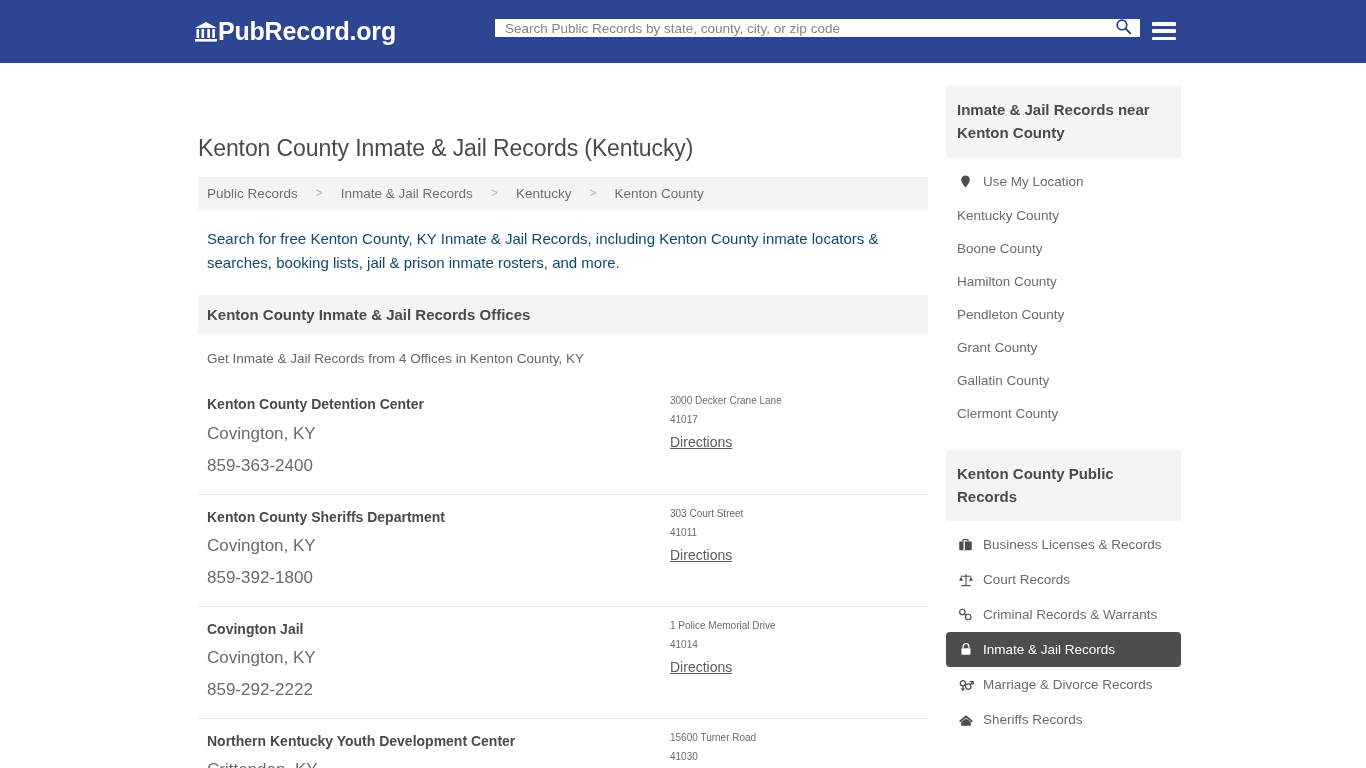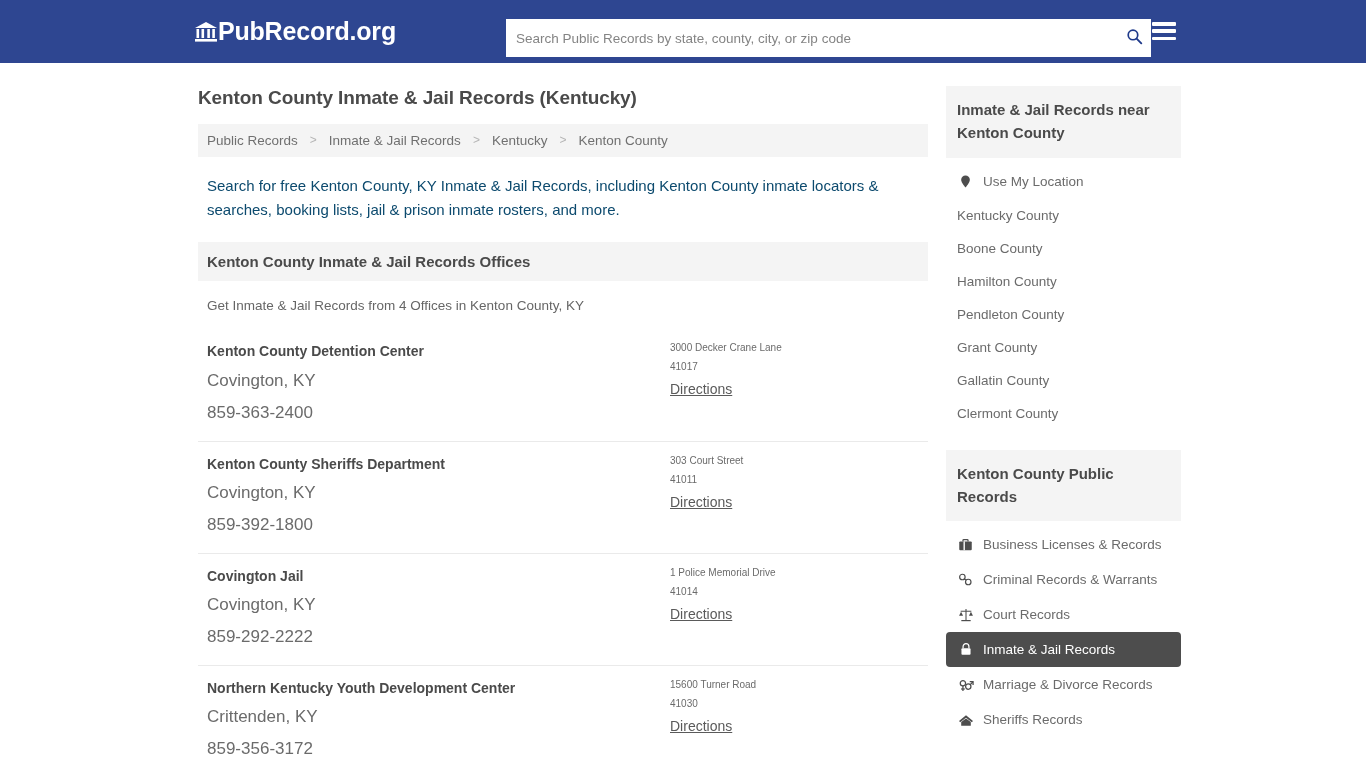--- a/index.html
+++ b/index.html
@@ -28,24 +28,24 @@
   .logo-icon { width: 24px; height: 24px; display: block; }
   .logo-text {
     color: #ffffff;
     font-size: 25px;
     font-weight: bold;
     letter-spacing: -0.2px;
     white-space: nowrap;
   }
   .search-wrap {
     position: absolute;
-    left: 506px;
+    left: 495px;
     top: 19px;
     width: 645px;
-    height: 38px;
+    height: 18px;
     background: #ffffff;
     display: flex;
     align-items: center;
   }
   .search-input {
     flex: 1;
     border: 0;
     outline: none;
     height: 100%;
     padding: 0 8px 0 10px;
@@ -91,36 +91,37 @@
     margin: 0 auto;
     padding-top: 23px;
     display: flex;
     gap: 18px;
   }
   .main-col { width: 730px; flex: none; }
   .side-col { width: 235px; flex: none; }
 
   
   h1.page-title {
-    font-size: 19px;
+    font-size: 23px;
     color: #4a4a4a;
-    font-weight: bold;
+    font-weight: normal;
     line-height: 1.25;
     margin-bottom: 14px;
     letter-spacing: -0.1px;
+    margin-top: 48px;
   }
   .breadcrumb {
     background: #f4f4f4;
     padding: 9px 9px;
     font-size: 13.5px;
     color: #707070;
     display: flex;
     align-items: center;
     flex-wrap: wrap;
-    gap: 4px;
+    gap: 10px;
   }
   .breadcrumb a {
     color: #707070;
     text-decoration: none;
     cursor: pointer;
   }
   .breadcrumb .sep {
     color: #b5b5b5;
     margin: 0 8px;
     font-size: 12px;
@@ -384,40 +385,40 @@
                 <rect x="2" y="7" width="20" height="14" rx="1.5" fill="#4d4d4d"></rect>
                 <rect x="8.8" y="7" width="2.2" height="14" fill="#ffffff"></rect>
                 <path d="M8 7V5.2A1.2 1.2 0 0 1 9.2 4h5.6A1.2 1.2 0 0 1 16 5.2V7" fill="none" stroke="#4d4d4d" stroke-width="2"></path>
               </svg>
             </span>
             <span>Business Licenses &amp; Records</span>
           </a>
 
           <a class="side-item" href="#">
             <span class="ico">
-              <svg viewBox="0 0 24 24" width="15" height="15" aria-hidden="true">
-                <circle cx="7" cy="8" r="4.4" fill="none" stroke="#4d4d4d" stroke-width="1.9"></circle>
-                <circle cx="16.4" cy="16" r="4.4" fill="none" stroke="#4d4d4d" stroke-width="1.9"></circle>
-                <line x1="9.6" y1="11.2" x2="13.6" y2="12.8" stroke="#4d4d4d" stroke-width="1.9"></line>
-              </svg>
-            </span>
-            <span>Criminal Records &amp; Warrants</span>
-          </a>
-
-          <a class="side-item" href="#">
-            <span class="ico">
               <svg viewBox="0 0 24 24" width="16" height="16" aria-hidden="true">
                 <rect x="11.2" y="3" width="1.6" height="17" fill="#4d4d4d"></rect>
                 <rect x="5" y="19.5" width="14" height="1.8" fill="#4d4d4d"></rect>
                 <rect x="4" y="5.6" width="16" height="1.5" fill="#4d4d4d"></rect>
                 <path d="M4.6 7 1.6 13h6z" fill="#4d4d4d"></path>
                 <path d="M19.4 7l-3 6h6z" fill="#4d4d4d"></path>
               </svg>
             </span>
             <span>Court Records</span>
+          </a>
+
+          <a class="side-item" href="#">
+            <span class="ico">
+              <svg viewBox="0 0 24 24" width="15" height="15" aria-hidden="true">
+                <circle cx="7" cy="8" r="4.4" fill="none" stroke="#4d4d4d" stroke-width="1.9"></circle>
+                <circle cx="16.4" cy="16" r="4.4" fill="none" stroke="#4d4d4d" stroke-width="1.9"></circle>
+                <line x1="9.6" y1="11.2" x2="13.6" y2="12.8" stroke="#4d4d4d" stroke-width="1.9"></line>
+              </svg>
+            </span>
+            <span>Criminal Records &amp; Warrants</span>
           </a>
 
           <a class="side-item active" href="#">
             <span class="ico">
               <svg viewBox="0 0 24 24" width="14" height="15" aria-hidden="true">
                 <path d="M7 10V7a5 5 0 0 1 10 0v3" fill="none" stroke="#ffffff" stroke-width="2.1"></path>
                 <rect x="4.2" y="10" width="15.6" height="11" rx="1.6" fill="#ffffff"></rect>
               </svg>
             </span>
             <span>Inmate &amp; Jail Records</span>

